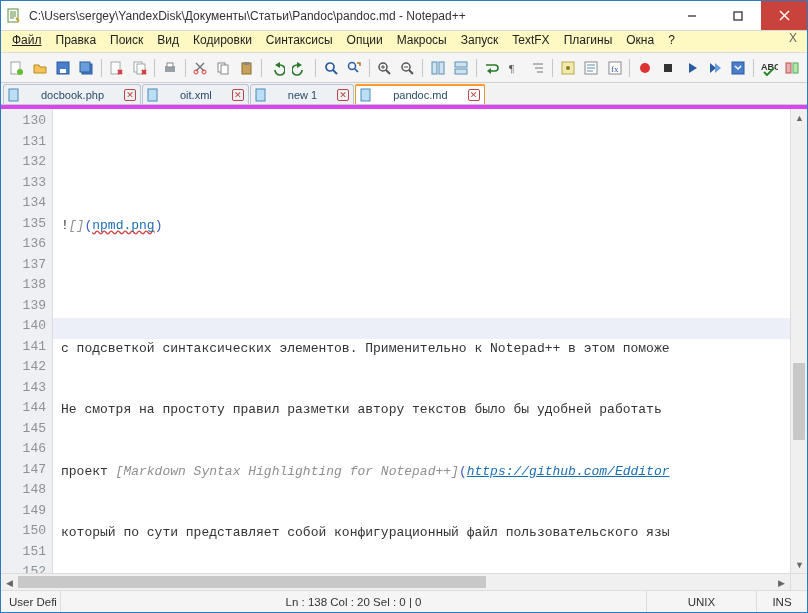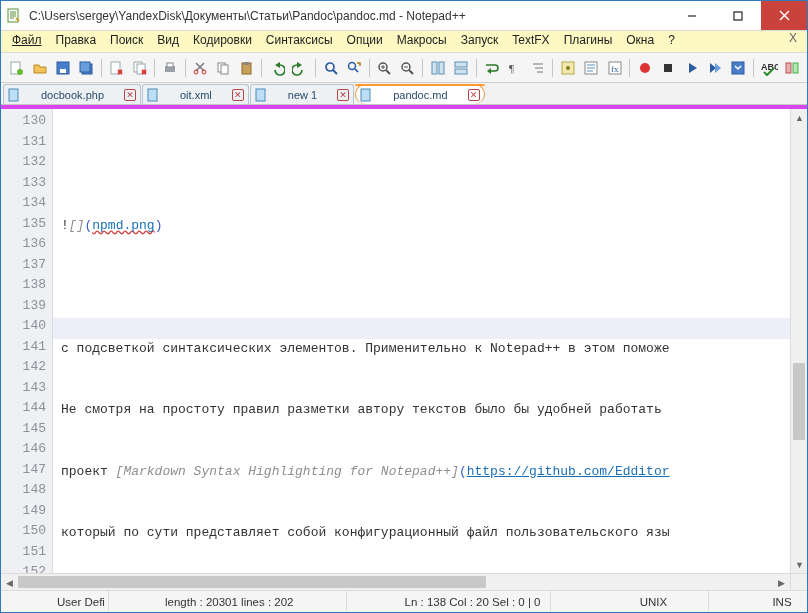--- a/index.html
+++ b/index.html
@@ -19,49 +19,49 @@
   .menuspace { flex:1; }
   .menux { padding:0 6px; color:#666; font-size:12px;}
   
   .toolbar { height:30px; background:#f5f5f5; border-bottom:1px solid #d0d0d0; display:flex; align-items:center; padding:2px 4px; gap:1px;}
   .tb { width:23px; height:23px; border:1px solid transparent; display:flex; align-items:center; justify-content:center; border-radius:2px; }
   .tsep { width:6px; height:22px; display:flex; align-items:center; justify-content:center;}
   .tsep::before { content:""; width:1px; height:18px; background:#c7c7c7; }
   
   .tabbar { height:22px; background:#f2f2f2; border-bottom:1px solid #c8c8c8; display:flex; align-items:flex-end; padding:0 2px; gap:1px;}
   .tab { height:20px; background:#eef1f4; border:1px solid #b8c4cf; border-bottom:none; border-radius:3px 3px 0 0; display:flex; align-items:center; padding:0 4px 0 3px; font-size:11px; color:#2a4b6a; gap:20px;}
-  .tab.active { background:#fff; border-color:#e39a3a; position:relative;border-radius:10px; }
+  .tab.active { background:#fff; border-color:#e39a3a; position:relative; }
   .tab.active::before { content:""; position:absolute; left:-1px; right:-1px; top:-1px; height:2px; background:#ff9a2e; border-radius:3px 3px 0 0;}
   .tab .ticon { width:14px; height:14px; display:inline-flex; align-items:center; justify-content:center;}
   .tab .tlabel { white-space:nowrap;}
   .tab .tclose { width:12px; height:12px; border:1px solid #b44; color:#b44; font-size:9px; line-height:10px; text-align:center; border-radius:2px;}
   
   .editorwrap { flex:1; display:flex; background:#fff; position:relative; overflow:hidden; border-top:4px solid #d946ef;}
   .gutter { width:52px; background:#eef0f3; color:#8e9198; font-family:Consolas, "Courier New", monospace; font-size:13px; text-align:right; padding:2px 6px 2px 2px; line-height:20.5px; border-right:1px solid #dadce0; user-select:none;}
   .code { flex:1; font-family:Consolas, "Courier New", monospace; font-size:13px; color:#333; padding:2px 0 2px 8px; line-height:20.5px; white-space:pre; overflow:hidden; position:relative;margin-top:43px;}
   .codeline { height:20.5px; position:relative;}
   .hl { position:absolute; left:0; right:0; height:20.5px; background:#eceef8; z-index:0;}
   .codeline span { position:relative; z-index:1;}
   .gray { color:#8f8f8f; font-style:italic; }
   .link { color:#1b6fb5; text-decoration:underline; }
-  .linkital { color:#1b6fb5; text-decoration:underline; }
+  .linkital { color:#1b6fb5; text-decoration:underline; font-style:italic;}
   .redwavy { text-decoration: underline wavy #d34141; text-decoration-skip-ink:none;}
   .bluebr { color:#3b5cc4; }
   
   .vscroll { width:17px; background:#f0f0f0; border-left:1px solid #dcdcdc; display:flex; flex-direction:column;}
   .vscroll .arrow,.hscroll .arrow { height:17px; width:17px; background:#f0f0f0; display:flex; align-items:center; justify-content:center; color:#666; font-size:9px;}
   .vscroll .track { flex:1; position:relative;}
   .vscroll .thumb { position:absolute; left:2px; right:2px; top:55%; height:18%; background:#c8c8c8; border-radius:1px;}
   .hscroll { height:17px; background:#f0f0f0; border-top:1px solid #dcdcdc; display:flex;}
   .hscroll .track { flex:1; position:relative;}
   .hscroll .thumb { position:absolute; top:2px; bottom:2px; left:0; width:62%; background:#c8c8c8; border-radius:1px;}
   .hscroll .corner { width:17px; background:#f0f0f0; border-left:1px solid #dcdcdc;}
   
   .statusbar { height:22px; background:#f5f5f5; border-top:1px solid #dcdcdc; display:flex; align-items:center; font-size:11.5px; color:#333;}
-  .statusbar .cell { padding:0 8px; border-right:1px solid #dcdcdc; height:100%; display:flex; align-items:center; white-space:nowrap;margin-left:48px;}
+  .statusbar .cell { padding:0 8px; border-right:1px solid #dcdcdc; height:100%; display:flex; align-items:center; white-space:nowrap;}
   .statusbar .cell:last-child { border-right:none;}
   .statusbar .flex { flex:1;}
 </style>
 </head>
 <body>
 
 <div class="window">
 
   <div class="titlebar">
     <div class="icon">
@@ -418,19 +418,18 @@
     <div class="arrow">◀</div>
     <div class="track">
         <div class="thumb"></div>
       </div>
     <div class="arrow">▶</div>
     <div class="corner"></div>
   </div>
 
   <div class="statusbar">
     <div class="cell" style="width:60px">User Defi</div>
-    <div class="cell" style="width:190px">length : 20301    lines : 202</div>
     <div class="cell flex" style="justify-content:center">Ln : 138    Col : 20    Sel : 0 | 0</div>
     <div class="cell" style="width:110px;justify-content:center">UNIX</div>
     <div class="cell" style="width:50px;justify-content:center">INS</div>
   </div>
 
 </div>
 
 </body></html>

